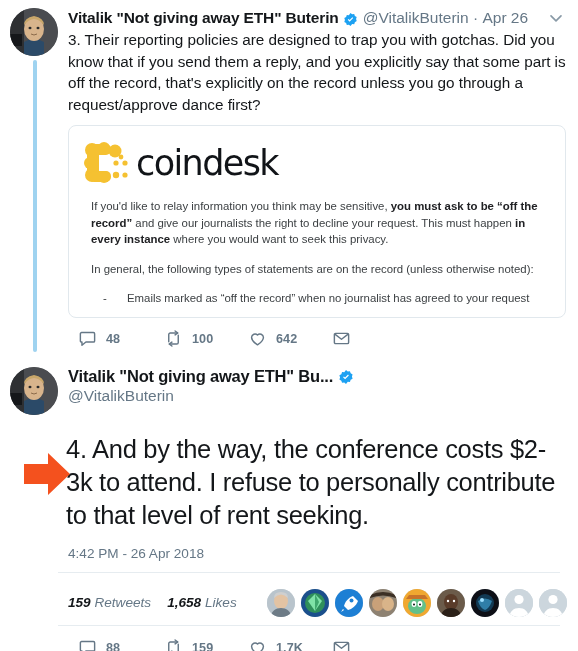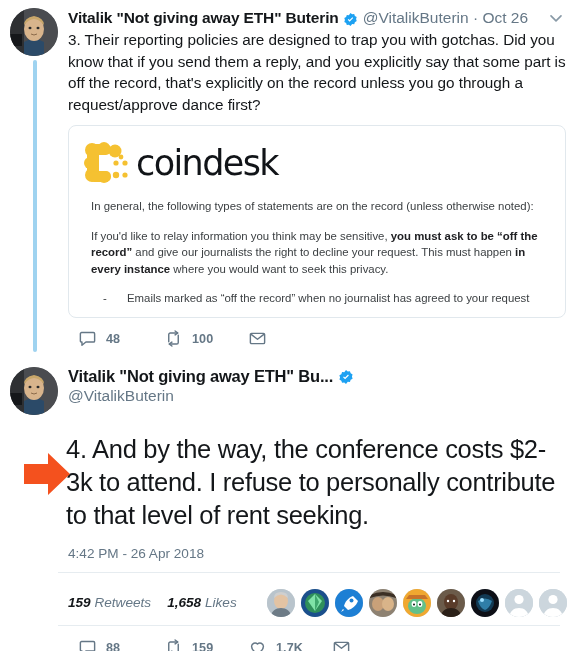--- a/index.html
+++ b/index.html
@@ -171,21 +171,21 @@
       <div class="t1-body">
         <div class="t1-head">
           <span class="name">Vitalik "Not giving away ETH" Buterin</span>
           <span class="badge-verified">
             <svg viewBox="0 0 24 24" width="15" height="15">
               <path fill="#1da1f2" d="M12 1.5l2.6 2.1 3.3-.4 1.1 3.2 2.9 1.7-1 3.2 1 3.2-2.9 1.7-1.1 3.2-3.3-.4L12 22.5l-2.6-2.1-3.3.4-1.1-3.2-2.9-1.7 1-3.2-1-3.2 2.9-1.7 1.1-3.2 3.3.4z"></path>
               <path fill="#fff" d="M10.6 15.4l-3-3 1.3-1.3 1.7 1.7 4.4-4.4 1.3 1.3z"></path>
             </svg>
           </span>
           <span class="handle">@VitalikButerin</span>
-          <span class="dot-date">&nbsp;<span>·</span>&nbsp;<span>Oct 26</span></span>
+          <span class="dot-date">&nbsp;<span>·</span>&nbsp;<span>Apr 26</span></span>
           <span class="caret-top">
             <svg viewBox="0 0 24 24" width="20" height="20">
               <path d="M6 9.5l6 6 6-6" stroke="#8899a6" stroke-width="2" fill="none" stroke-linecap="round" stroke-linejoin="round"></path>
             </svg>
           </span>
         </div>
         <div class="t1-text">3. Their reporting policies are designed to trap you with gotchas. Did you know that if you send them a reply, and you explicitly say that some part is off the record, that's explicitly on the record unless you go through a request/approve dance first?</div>
 
         <div class="card">
           <div class="card-inner">
@@ -207,22 +207,22 @@
                     <rect x="4" y="8" width="12" height="26" rx="5"></rect>
                     <rect x="6" y="2" width="22" height="11" rx="5"></rect>
                     <rect x="6" y="29" width="22" height="11" rx="5"></rect>
                   </g>
                   <circle cx="21" cy="20" r="3.4" fill="#ffffff"></circle>
                 </svg>
               </span>
               <span class="cd-word">coindesk</span>
             </div>
             <div class="cd-body">
+              <p class="cd-p"><span>If you'd like to relay information you think may be sensitive, </span><b>you must ask to be “off the record”</b><span> and give our journalists the right to decline your request. This must happen </span><b>in every instance</b><span> where you would want to seek this privacy.</span></p>
               <p class="cd-p">In general, the following types of statements are on the record (unless otherwise noted):</p>
-              <p class="cd-p"><span>If you'd like to relay information you think may be sensitive, </span><b>you must ask to be “off the record”</b><span> and give our journalists the right to decline your request. This must happen </span><b>in every instance</b><span> where you would want to seek this privacy.</span></p>
               <div class="cd-li">
                 <span class="cd-dash">-</span>
                 <span>Emails marked as “off the record” when no journalist has agreed to your request</span>
               </div>
             </div>
           </div>
         </div>
       </div>
     </div>
 
@@ -240,20 +240,28 @@
           <svg viewBox="0 0 24 24" width="19" height="19">
             <g fill="none" stroke="#657786" stroke-width="1.8" stroke-linecap="round" stroke-linejoin="round">
               <path d="M6 16V7a2 2 0 012-2h9"></path>
               <path d="M14 2.5L17.5 5 14 7.5"></path>
               <path d="M18 8v9a2 2 0 01-2 2H7"></path>
               <path d="M10 21.5L6.5 19 10 16.5"></path>
             </g>
           </svg>
         </span>
         <span class="num">100</span>
+      </div>
+      <div class="act like">
+        <span class="ico">
+          <svg viewBox="0 0 24 24" width="19" height="19">
+            <path d="M12 20s-7.5-4.7-7.5-9.6A4.4 4.4 0 0112 7.6a4.4 4.4 0 017.5 2.8C19.5 15.3 12 20 12 20z" fill="none" stroke="#657786" stroke-width="1.8" stroke-linejoin="round"></path>
+          </svg>
+        </span>
+        <span class="num">642</span>
       </div>
       <div class="act">
         <span class="ico">
           <svg viewBox="0 0 24 24" width="19" height="19">
             <rect x="3" y="5.5" width="18" height="13" rx="1.5" fill="none" stroke="#657786" stroke-width="1.8"></rect>
             <path d="M3.6 6.4L12 13l8.4-6.6" fill="none" stroke="#657786" stroke-width="1.8" stroke-linejoin="round"></path>
           </svg>
         </span>
       </div>
     </div>

